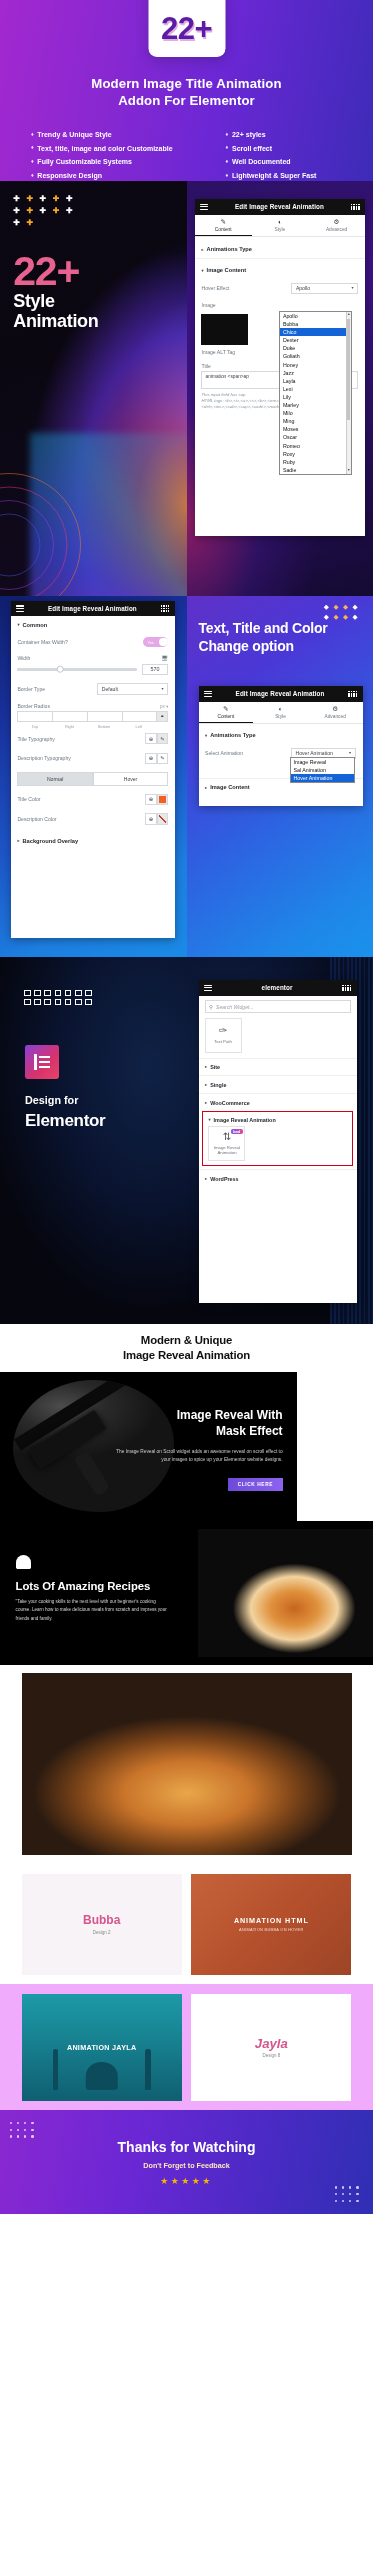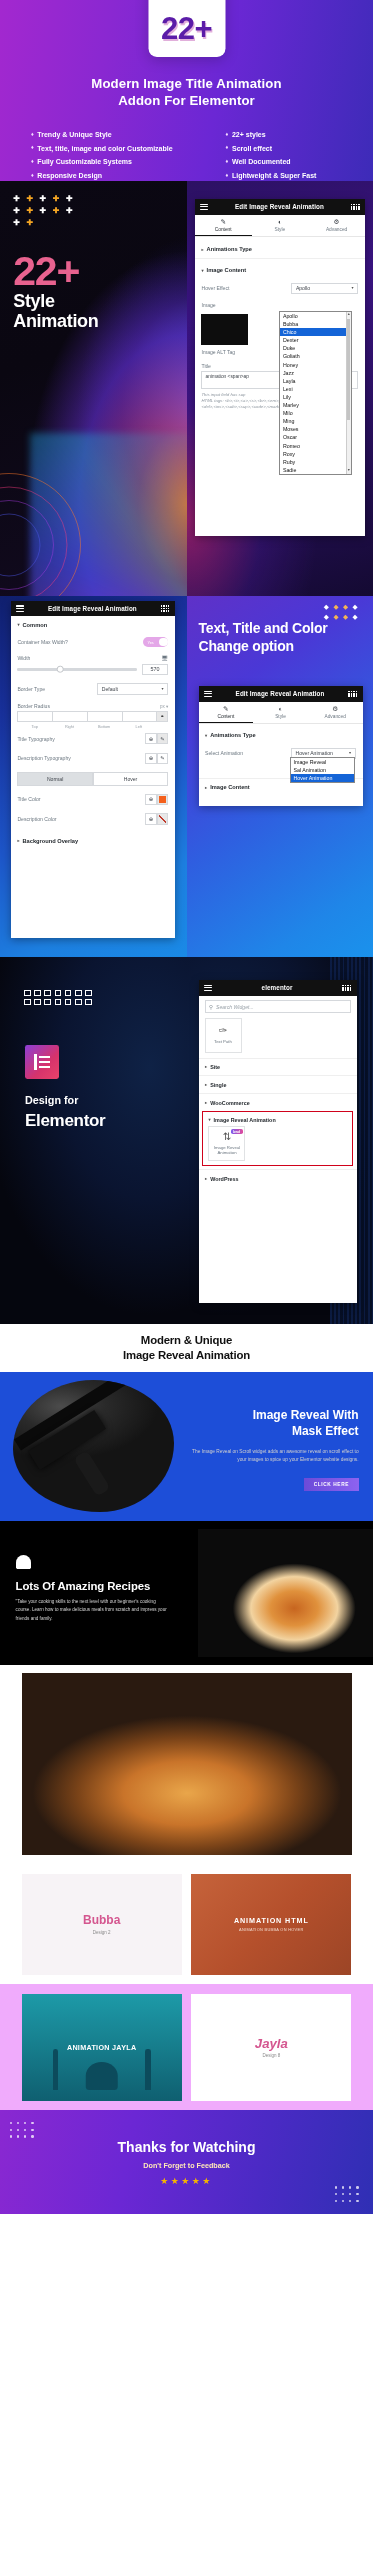--- a/index.html
+++ b/index.html
@@ -173,21 +173,21 @@
   .wsec { padding:5.4px 6.6px; font-size:5.4px; font-weight:bold; color:#23282d; border-top:0.6px solid #efefef; display:flex; align-items:center; gap:3px;}
   .hl-box { border:1.2px solid #d0021b; margin:0 3.6px; padding:1.2px 2.4px 3.6px; }
   .badge-bwd { position:absolute; right:1.8px; top:1.8px; font-size:3.6px; font-weight:bold; color:#fff; padding:0.6px 2.4px; border-radius:1.8px;
     background:linear-gradient(90deg,#7b5cf0,#e0499a); }
 
   
   .sec5 { width:373px; height:48px; background:#fff; display:flex; align-items:center; justify-content:center; text-align:center;}
   .sec5 h2 { font-size:11.4px; font-weight:bold; color:#111; line-height:1.35; letter-spacing:-0.2px;}
 
   
-  .sec6 { position:relative; width:373px; height:149px; background:#1d4ed8; overflow:hidden;}
+  .sec6 { position:relative; width:297px; height:149px; background:#000000; overflow:hidden;}
   .mask-img { position:absolute; left:13.2px; top:8.4px; width:161px; height:132px; border-radius:50% 50% 46% 54% / 52% 48% 52% 48%;
     background:
       radial-gradient(60% 40% at 30% 20%, #4c4c4c 0%, #2a2a2a 45%, #141414 100%),
       repeating-linear-gradient(42deg,#1d1d1d 0 2.4px,#262626 2.4px 4.8px);
     overflow:hidden; }
   .mask-img .box { position:absolute; left:14.4px; top:49px; width:78px; height:21.7px; background:#111; transform:rotate(-32deg); box-shadow:0 0 7.2px rgba(0,0,0,.8);}
   .mask-img .strip { position:absolute; left:-6px; top:21.7px; width:138px; height:13.2px; background:#0a0a0a; transform:rotate(-32deg);}
   .mask-img .bottle { position:absolute; left:71px; top:71px; width:15.6px; height:45px; border-radius:6px; background:#1a1a1a; transform:rotate(-32deg);}
   .sec6-h { position:absolute; right:14.4px; top:36px; width:181px; text-align:right; color:#fff; font-size:12px; font-weight:bold; line-height:1.3;}
   .sec6-p { position:absolute; right:14.4px; top:76px; width:172px; text-align:right; color:#cfcfcf; font-size:4.8px; line-height:1.75;}

